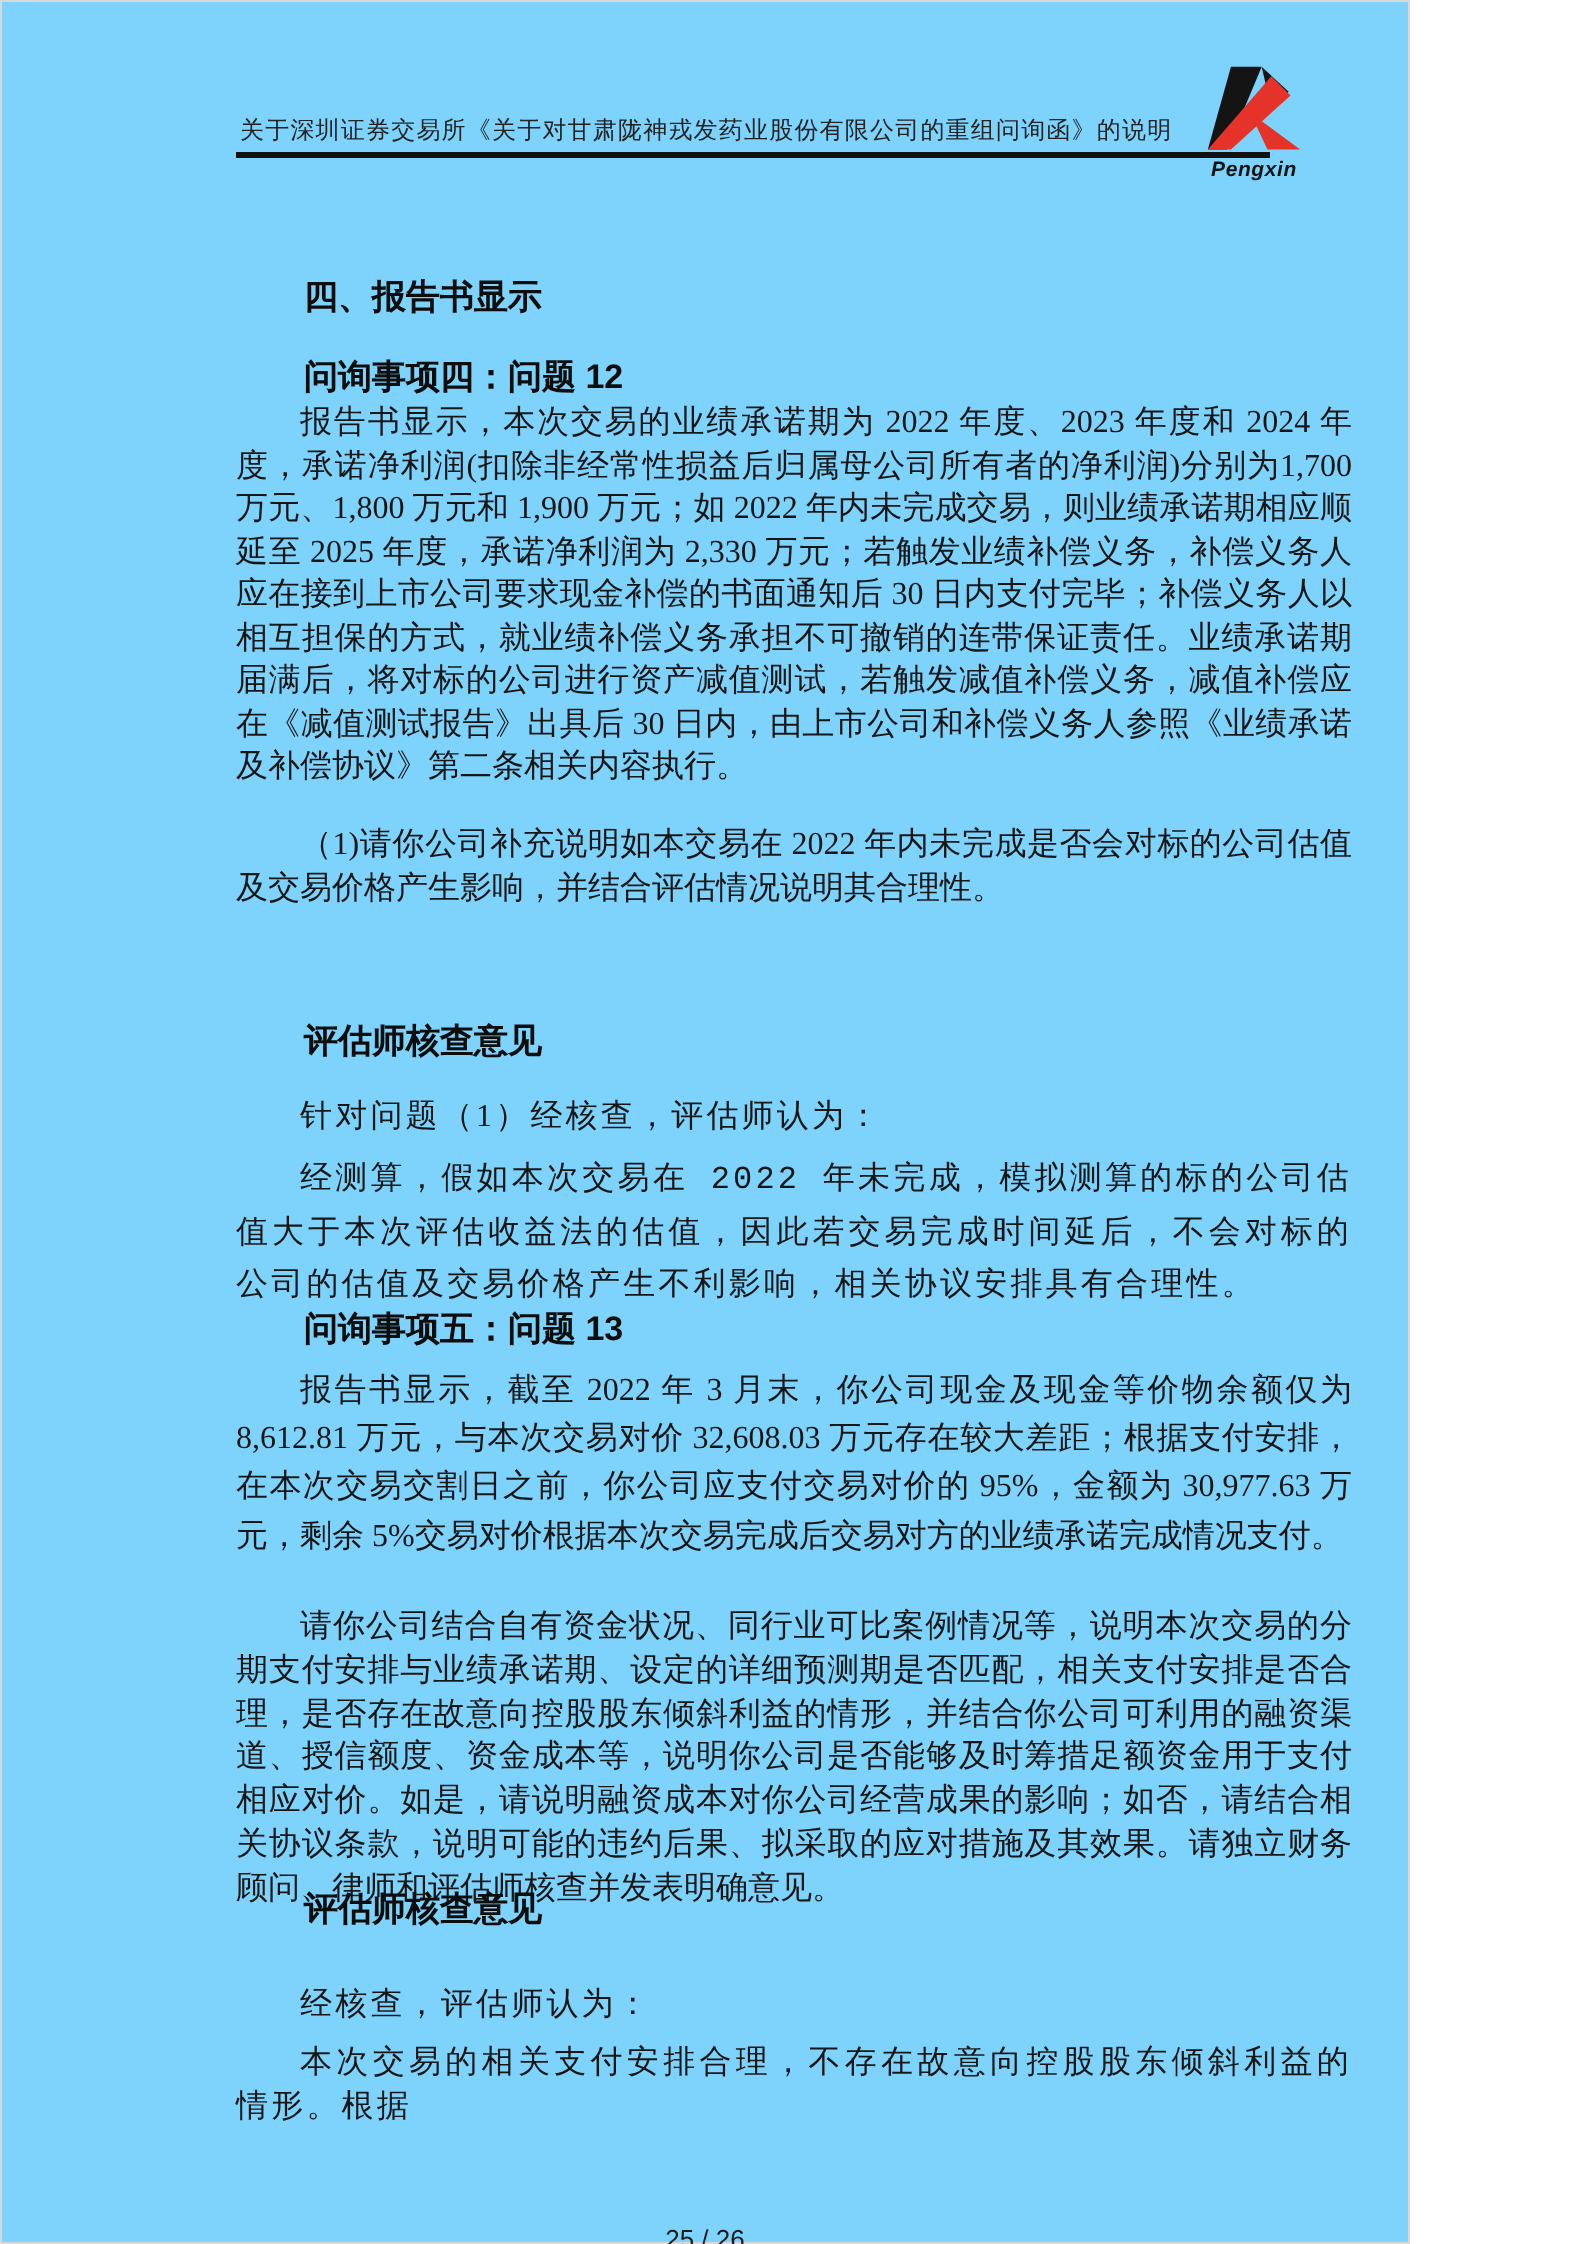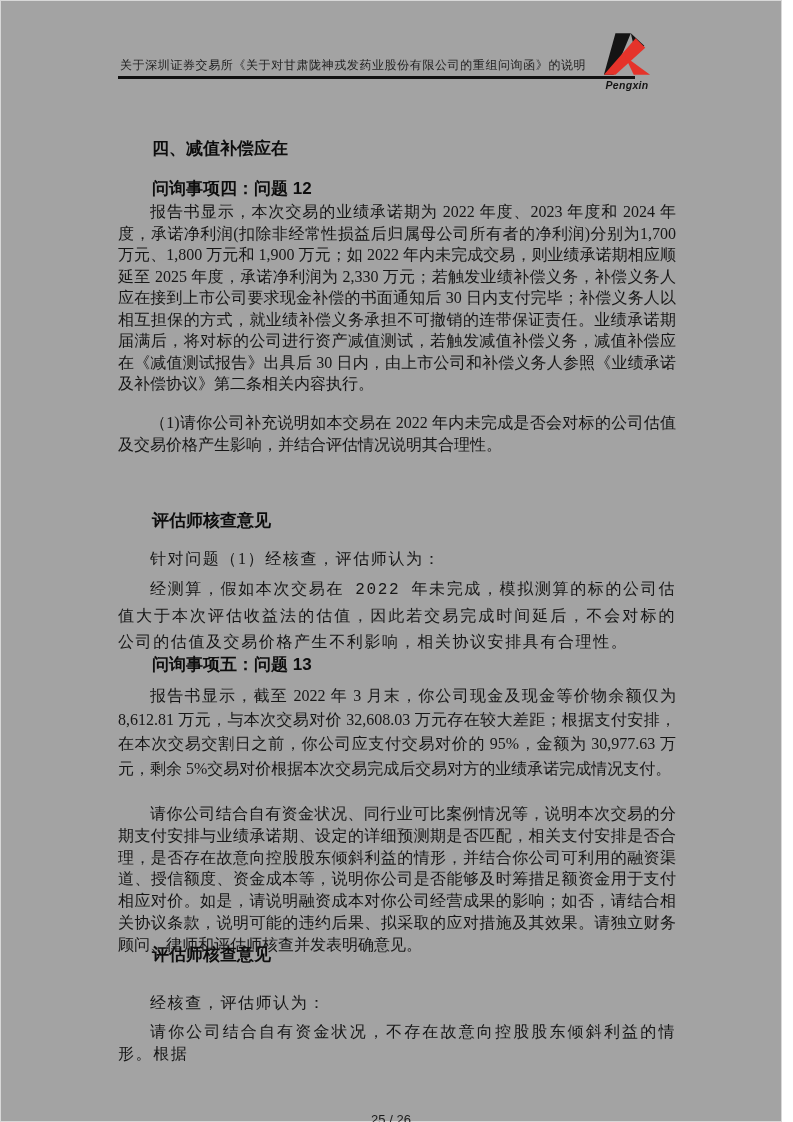--- a/index.html
+++ b/index.html
@@ -1,19 +1,19 @@
 <!DOCTYPE html>
 <html><head>
 <meta charset="utf-8">
 <style>
   html,body{margin:0;padding:0;background:#ffffff;}
   .page{
     position:relative;
-    width:782px;height:1122px;
-    background:#a3a3a3;
+    width:705px;height:1122px;
+    background:#7dd3fc;
     outline:1px solid #d8d8d8;
     outline-offset:-1px;
     overflow:hidden;
     font-family:"Liberation Serif","DejaVu Serif",serif;
     color:#161616;
   }
   
   .header-title{
     position:absolute;left:120px;top:57px;width:525px;
     font-size:12px;letter-spacing:0.6px;color:#222;
@@ -72,21 +72,21 @@
   <div class="logo">
     <svg width="50" height="47" viewBox="0 0 52 48">
       <polygon points="14,2 30,2 12,45 2,45" fill="#141414"></polygon>
       <polygon points="30,2 44,15 35,24" fill="#141414"></polygon>
       <polygon points="2,45 35,7 45,17 14,45" fill="#e5332a"></polygon>
       <polygon points="24,26 50,45 33,45" fill="#e5332a"></polygon>
     </svg>
     <div class="logo-text">Pengxin</div>
   </div>
 
-  <div class="b h" style="top:139px">四、减值补偿应在</div>
+  <div class="b h" style="top:139px">四、报告书显示</div>
 
   <div class="b h" style="top:179px">问询事项四：问题 12</div>
 
   <div class="b p ind" style="top:201px">报告书显示，本次交易的业绩承诺期为 2022 年度、2023 年度和 2024 年度，承诺净利润(扣除非经常性损益后归属母公司所有者的净利润)分别为1,700 万元、1,800 万元和 1,900 万元；如 2022 年内未完成交易，则业绩承诺期相应顺延至 2025 年度，承诺净利润为 2,330 万元；若触发业绩补偿义务，补偿义务人应在接到上市公司要求现金补偿的书面通知后 30 日内支付完毕；补偿义务人以相互担保的方式，就业绩补偿义务承担不可撤销的连带保证责任。业绩承诺期届满后，将对标的公司进行资产减值测试，若触发减值补偿义务，减值补偿应在《减值测试报告》出具后 30 日内，由上市公司和补偿义务人参照《业绩承诺及补偿协议》第二条相关内容执行。</div>
 
   <div class="b p ind lh22" style="top:412px">（1)请你公司补充说明如本交易在 2022 年内未完成是否会对标的公司估值及交易价格产生影响，并结合评估情况说明其合理性。</div>
 
 
   <div class="b h" style="top:511px">评估师核查意见</div>
 
@@ -97,17 +97,17 @@
   <div class="b h" style="top:655px">问询事项五：问题 13</div>
 
   <div class="b p ind lh24" style="top:684px">报告书显示，截至 2022 年 3 月末，你公司现金及现金等价物余额仅为 8,612.81 万元，与本次交易对价 32,608.03 万元存在较大差距；根据支付安排，在本次交易交割日之前，你公司应支付交易对价的 95%，金额为 30,977.63 万元，剩余 5%交易对价根据本次交易完成后交易对方的业绩承诺完成情况支付。</div>
 
   <div class="b p ind lh218" style="top:803px">请你公司结合自有资金状况、同行业可比案例情况等，说明本次交易的分期支付安排与业绩承诺期、设定的详细预测期是否匹配，相关支付安排是否合理，是否存在故意向控股股东倾斜利益的情形，并结合你公司可利用的融资渠道、授信额度、资金成本等，说明你公司是否能够及时筹措足额资金用于支付相应对价。如是，请说明融资成本对你公司经营成果的影响；如否，请结合相关协议条款，说明可能的违约后果、拟采取的应对措施及其效果。请独立财务顾问、律师和评估师核查并发表明确意见。</div>
 
   <div class="b h" style="top:945px">评估师核查意见</div>
 
   <div class="b p ind kai" style="top:992px">经核查，评估师认为：</div>
 
-  <div class="b p ind kai" style="top:1021px">请你公司结合自有资金状况，不存在故意向控股股东倾斜利益的情形。根据</div>
+  <div class="b p ind kai" style="top:1021px">本次交易的相关支付安排合理，不存在故意向控股股东倾斜利益的情形。根据</div>
 
   <div class="footer">25 / 26</div>
 
 </div>
 
 </body></html>

